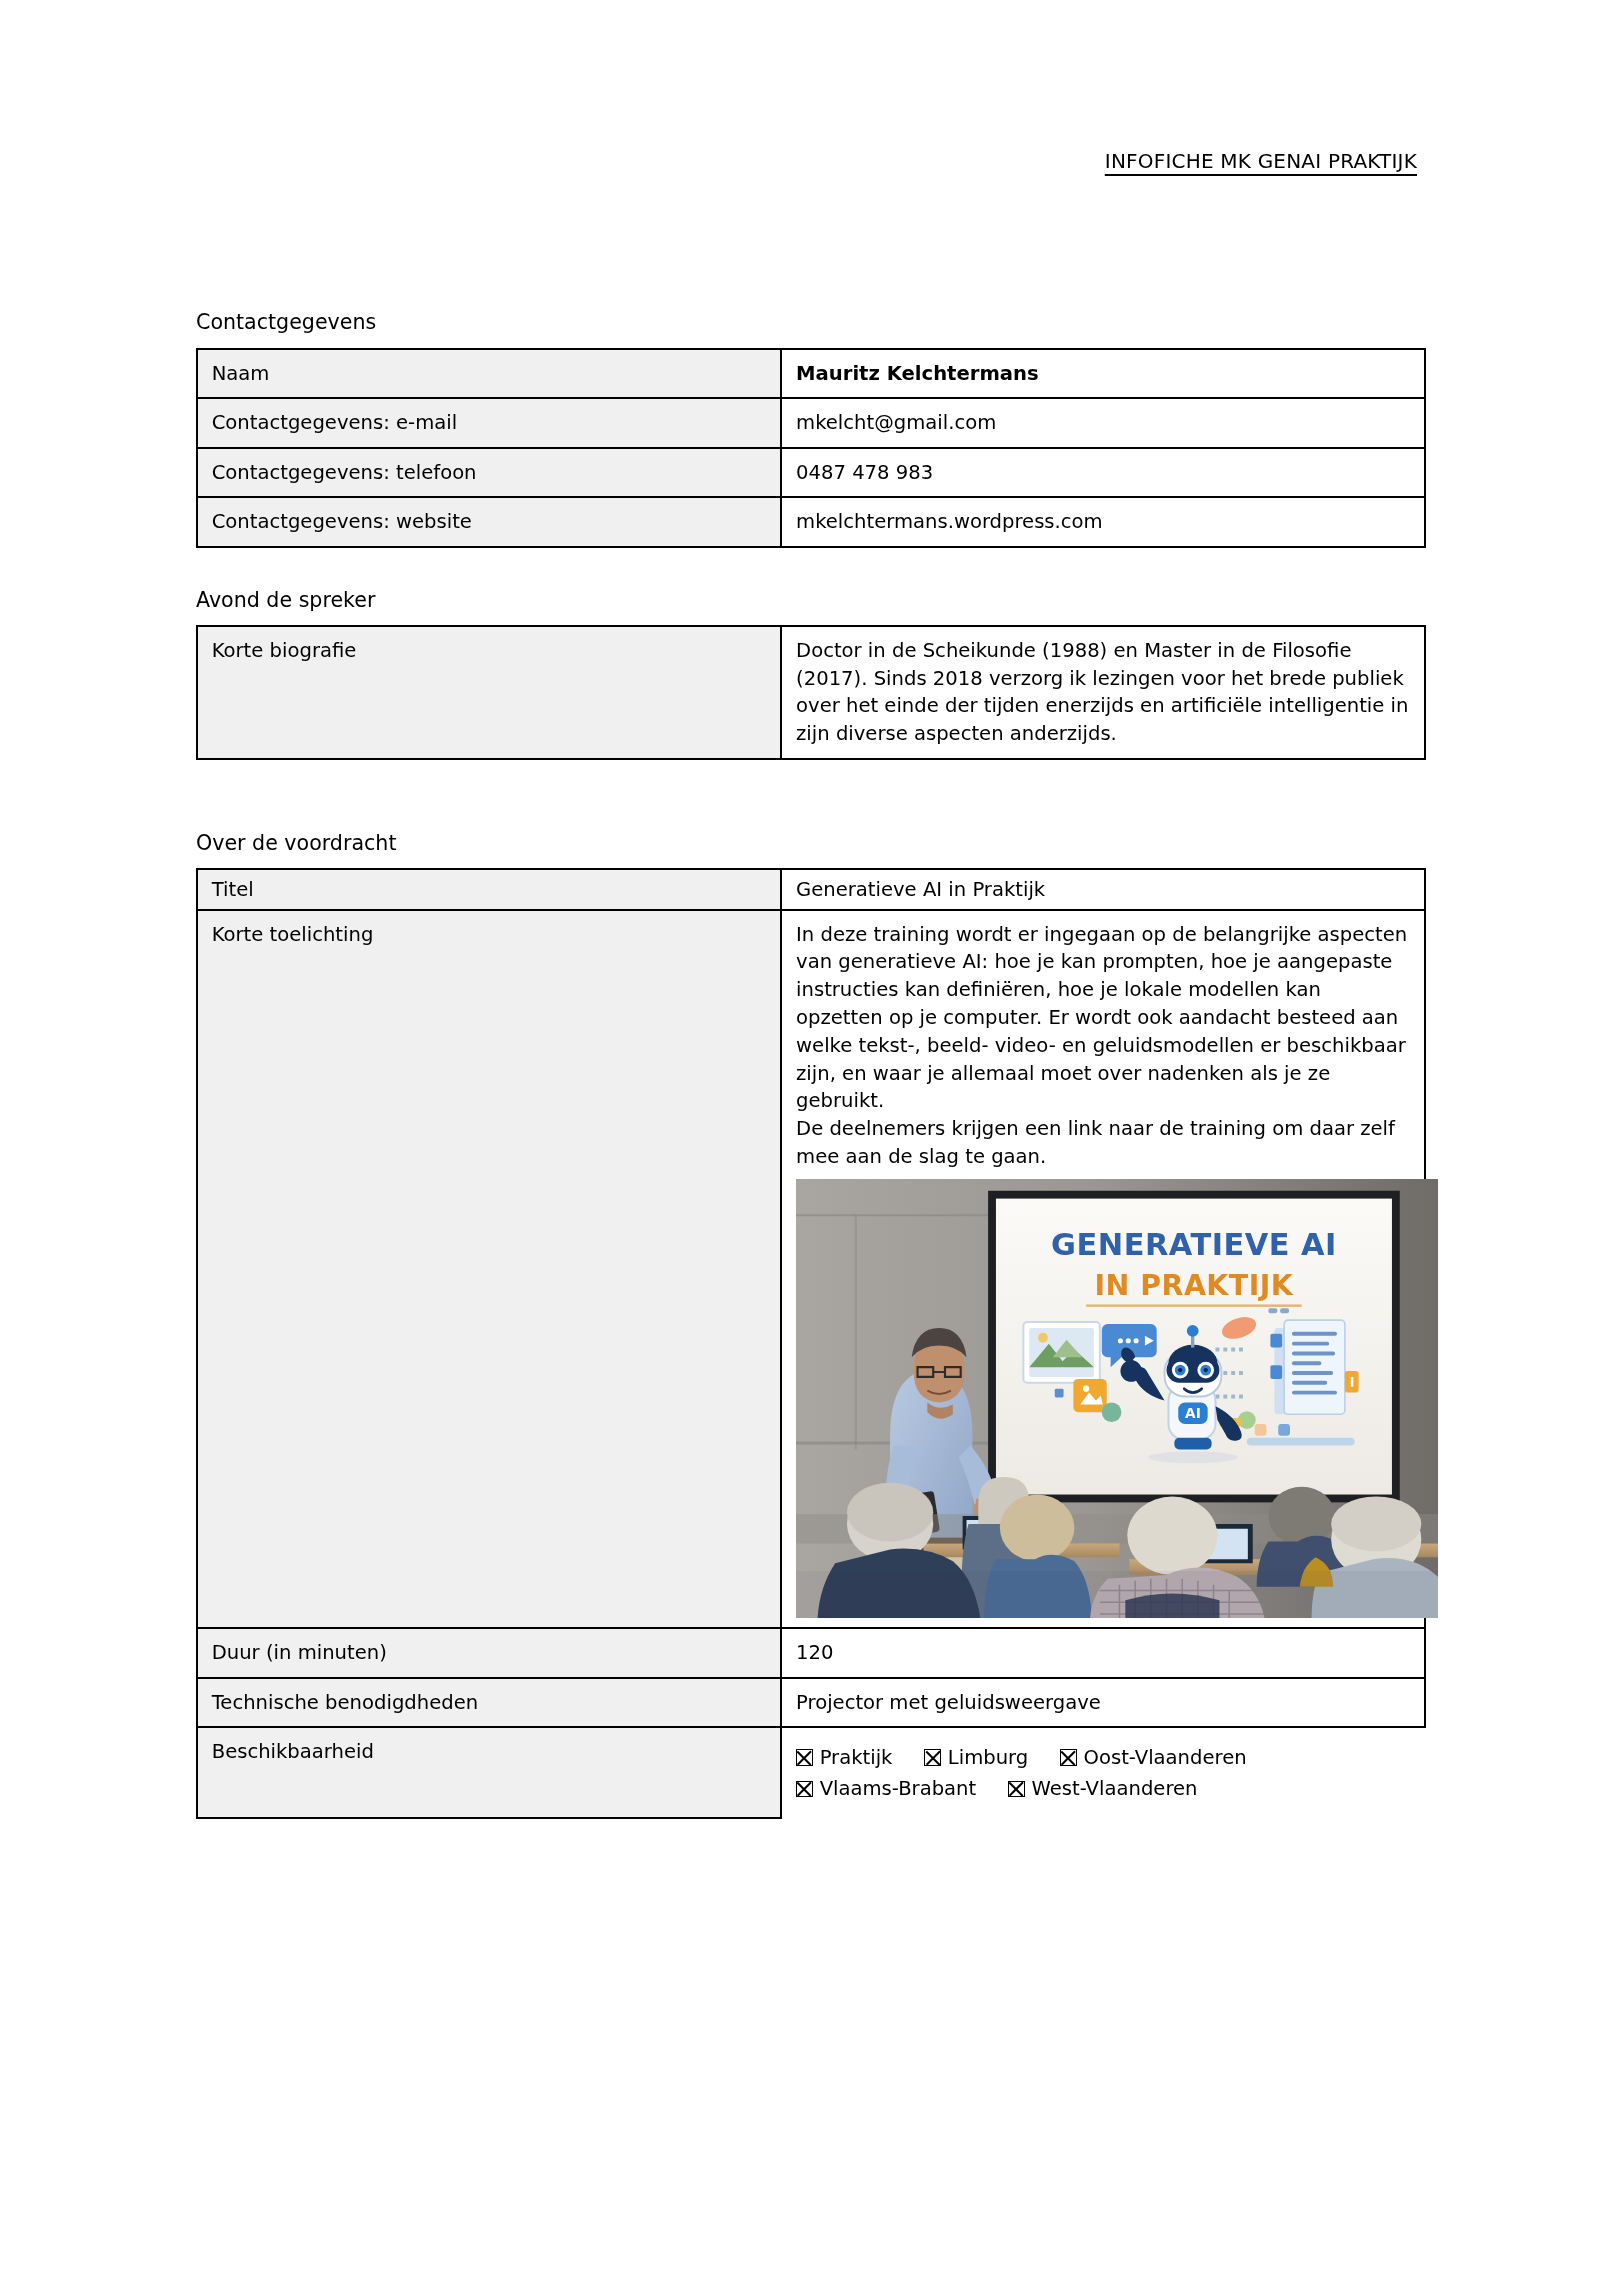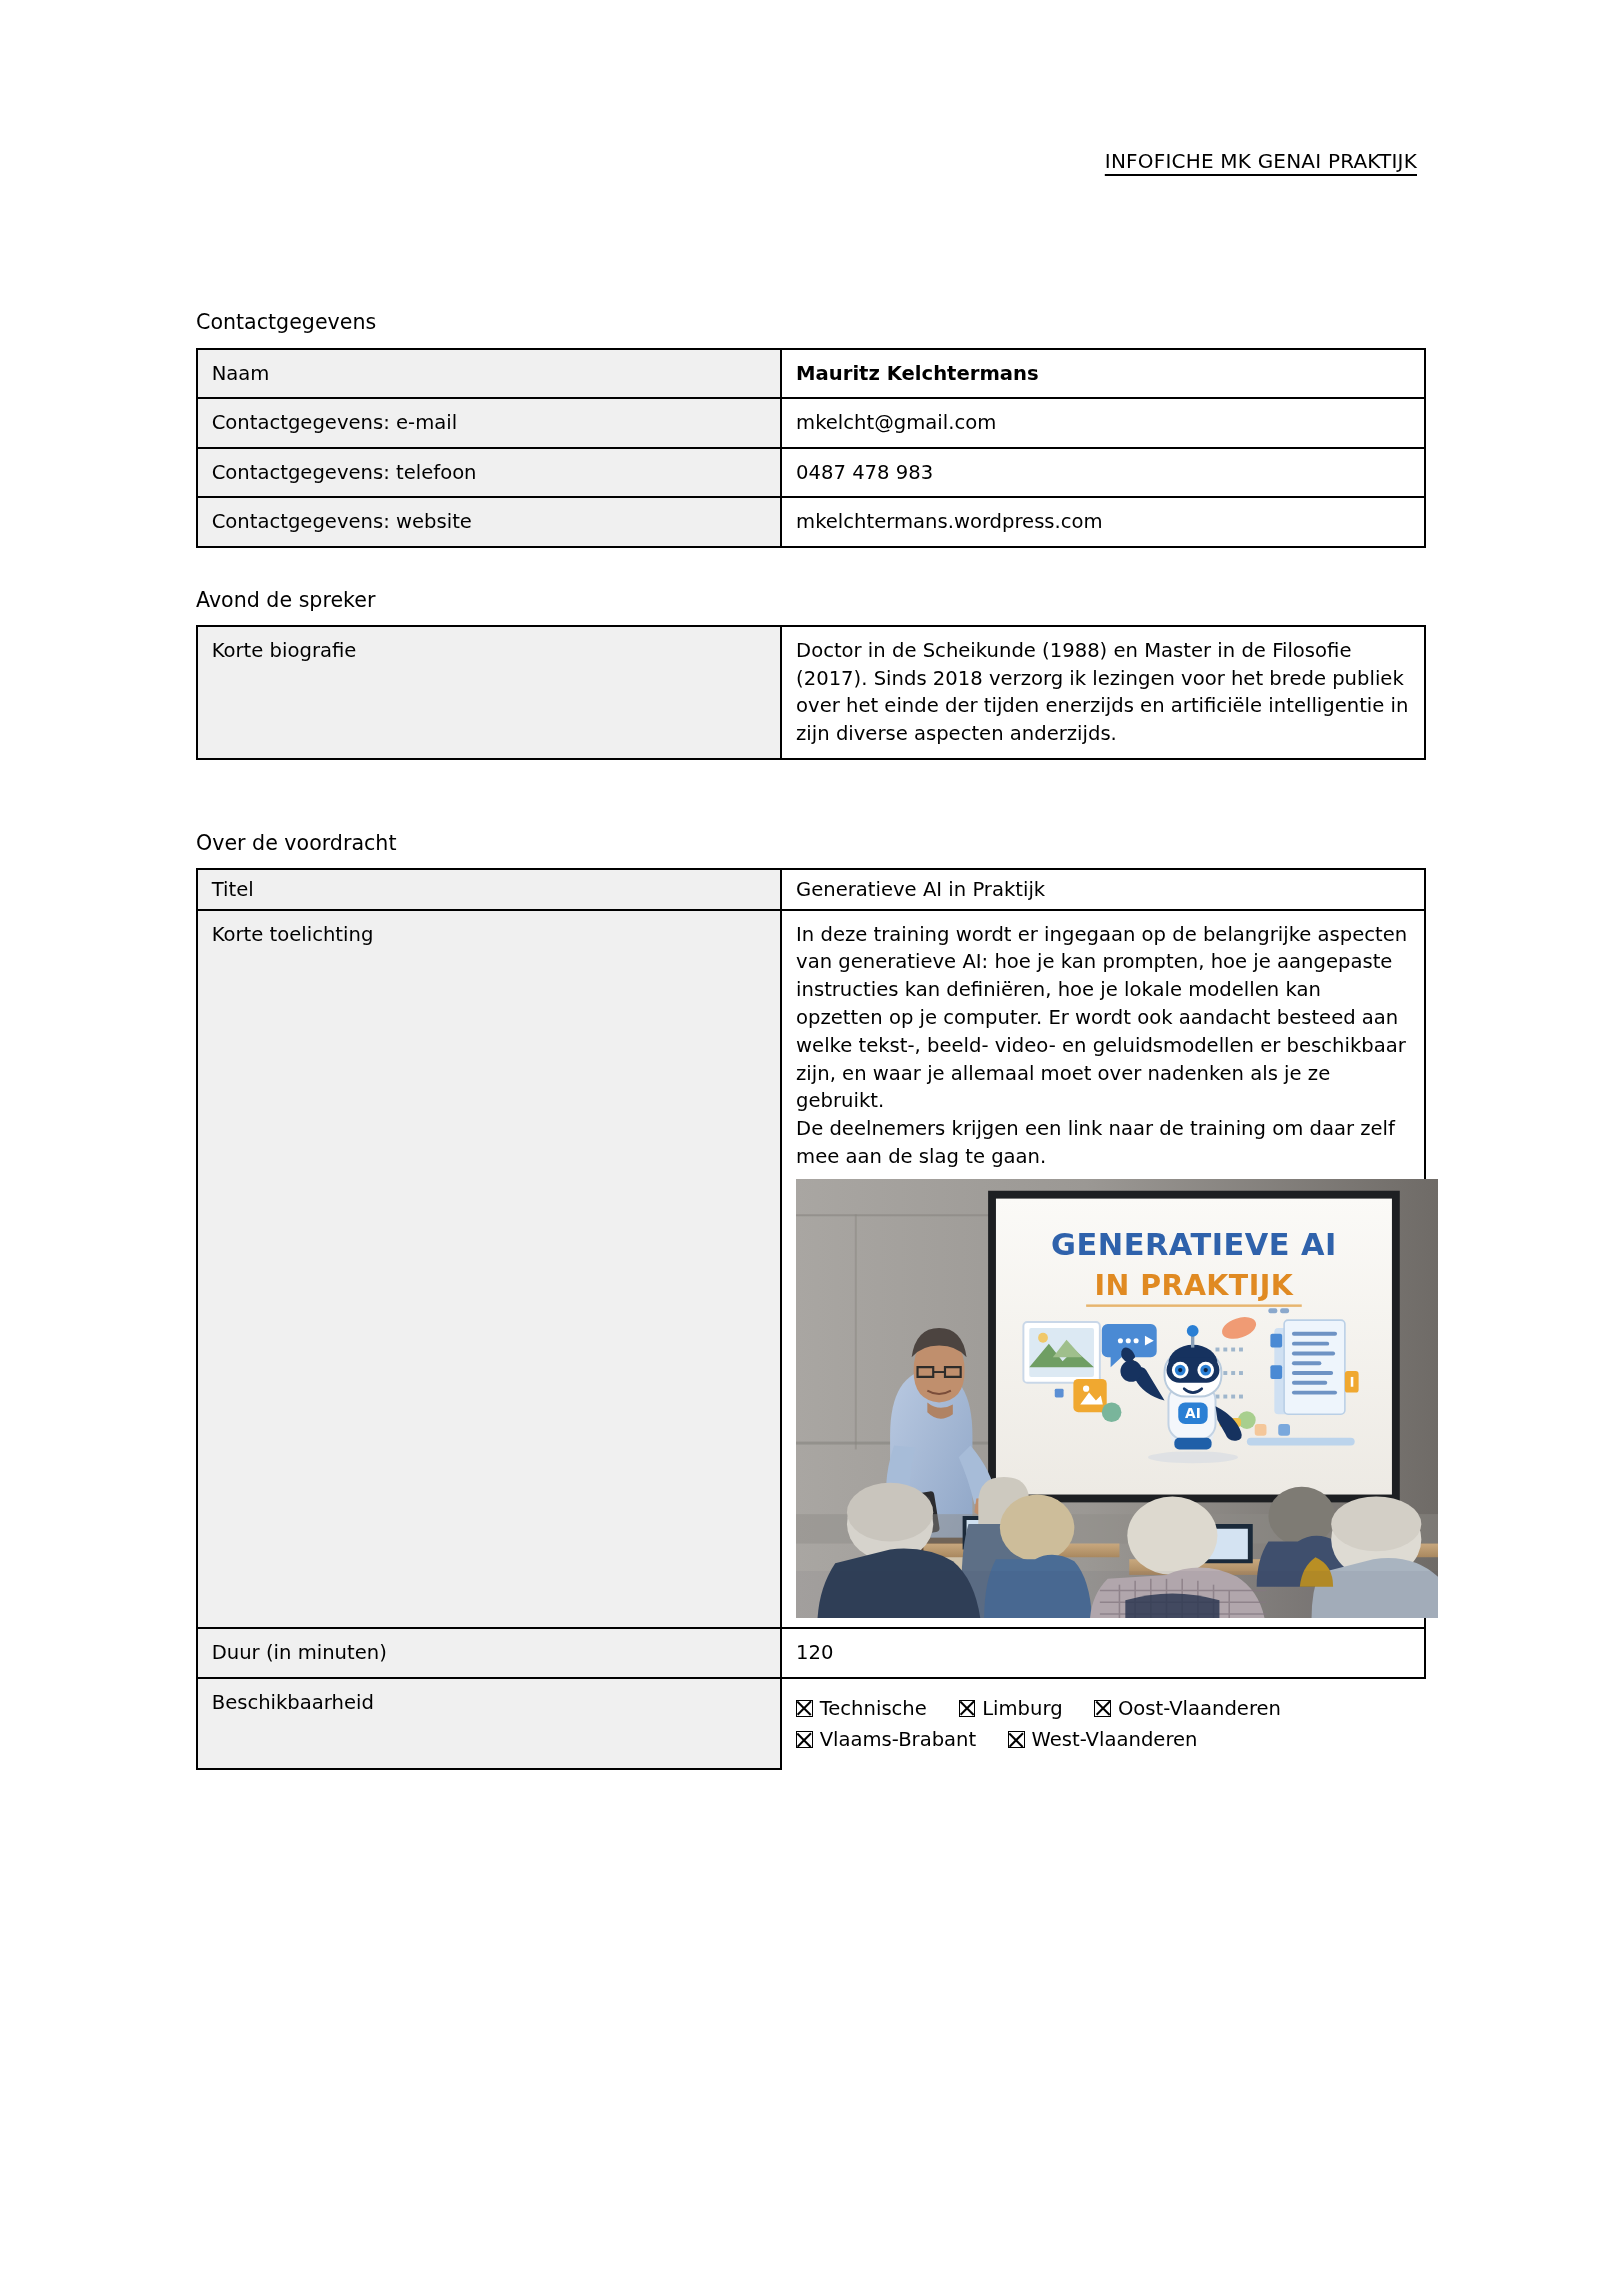--- a/index.html
+++ b/index.html
@@ -386,31 +386,35 @@
           </div>
         </td>
       </tr>
 
       <tr>
         <td class="col-label">Duur (in minuten)</td>
         <td class="col-value">120</td>
       </tr>
 
 
+      <tr>
+        <td class="col-label">Technische benodigdheden</td>
+        <td class="col-value">Projector met geluidsweergave</td>
+      </tr>
 
       <tr>
         <td class="col-label cell-label-top">Beschikbaarheid</td>
         <td class="col-value avail-wrap">
           <table class="avail-table">
             <tbody>
               <tr>
                 <td colspan="2">
                   <div class="chk-row">
                     <span class="chk-item">
-                      <span class="chkbox"></span><span>Technische</span>
+                      <span class="chkbox"></span><span>Praktijk</span>
                     </span>
                     <span class="chk-item">
                       <span class="chkbox"></span><span>Limburg</span>
                     </span>
                     <span class="chk-item">
                       <span class="chkbox"></span><span>Oost-Vlaanderen</span>
                     </span>
                   </div>
                   <div class="chk-row">
                     <span class="chk-item">

